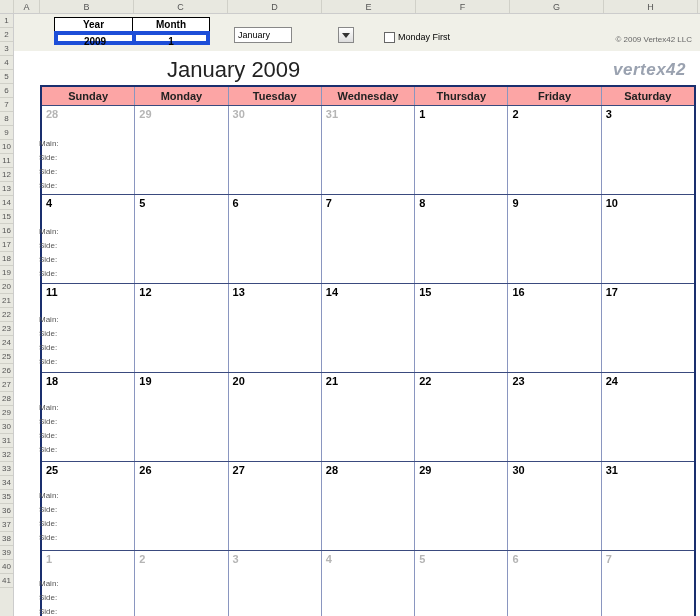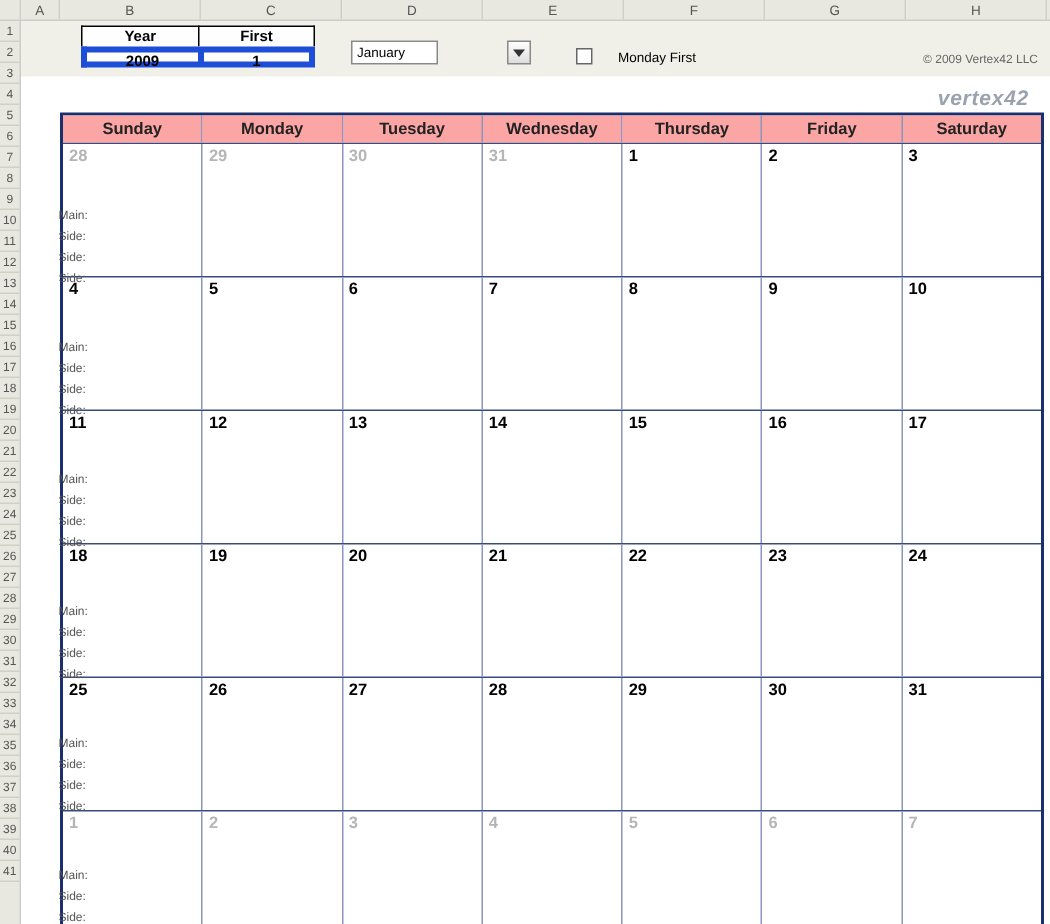--- a/index.html
+++ b/index.html
@@ -15,28 +15,28 @@
 .yr-mo-hdr { display: flex; }
 .yr-mo-hdr div { width: 78px; text-align: center; font-weight: bold; font-size: 10px; border: 1px solid #000; border-bottom: none; background: #fff; height: 14px; line-height: 14px; }
 .yr-mo-hdr div:first-child { border-right: none; }
 .yr-mo-val { display: flex; }
 .yr-mo-val div { width: 78px; text-align: center; font-weight: bold; font-size: 10px; border: 4px solid #1d4ed8; background: #fff; height: 14px; line-height: 14px; }
 .yr-mo-val div:first-child { border-right: none; }
 .dropdown { display: flex; margin-left: 24px; margin-top: 10px; gap: 46px; }
 .dropdown-box { width: 58px; height: 16px; border: 1px solid #888; background: #fff; font-size: 9px; padding: 1px 3px; line-height: 12px; }
 .dropdown-btn { width: 16px; height: 16px; border: 1px solid #888; background: linear-gradient(#fff,#ddd); display: flex; align-items: center; justify-content: center; }
 .dropdown-btn::after { content: ""; border-left: 4px solid transparent; border-right: 4px solid transparent; border-top: 5px solid #333; }
-.checkbox-wrap { display: flex; align-items: center; margin-left: 30px; margin-top: 15px; gap: 17px; }
+.checkbox-wrap { display: flex; align-items: flex-start; margin-left: 30px; margin-top: 15px; gap: 3px; }
 .checkbox-wrap .cb { width: 11px; height: 11px; border: 1px solid #666; background: #fff; }
 .checkbox-wrap span { font-size: 9px; }
 .copyright { margin-left: auto; margin-right: 8px; margin-top: 18px; font-size: 8px; color: #666; }
 .title-row { display: flex; align-items: center; padding: 6px 8px 2px 8px; }
 .planner-title { font-family: "Trebuchet MS", Arial; font-size: 19px; color: #333; }
 .cal-title { font-family: "Trebuchet MS", Arial; font-size: 22px; color: #222; margin-left: 145px; }
-.brand { margin-left: auto; font-size: 14px; font-weight: bold; color: #9aa2b0; letter-spacing: 0.5px; margin-right: 6px; font-style: italic; }
+.brand { margin-left: auto; font-size: 17px; font-weight: bold; color: #9aa2b0; letter-spacing: 0.5px; margin-right: 6px; font-style: italic; }
 .calendar { margin-left: 26px; border: 2px solid #1a2f6e; width: 656px; }
 .cal-head { display: flex; }
 .cal-head div { flex: 1; background: #fca5a5; text-align: center; font-weight: bold; font-size: 11px; color: #222; border-right: 1px solid #8a96c0; height: 18px; line-height: 18px; }
 .cal-head div:last-child { border-right: none; }
 .week { display: flex; border-top: 1px solid #3a4a7e; }
 .day { flex: 1; height: 88px; border-right: 1px solid #8a96c0; position: relative; }
 .day:last-child { border-right: none; }
 .daynum { position: absolute; top: 2px; left: 4px; font-size: 11px; font-weight: bold; color: #000; }
 .daynum.dim { color: #b5b5b5; }
 .side-labels { position: absolute; left: 0px; top: 106px; width: 26px; }
@@ -101,39 +101,40 @@
       <div>39</div>
       <div>40</div>
       <div>41</div>
     </div>
   <div class="content">
 
     <div class="controls-row">
       <div class="yr-mo">
         <div class="yr-mo-hdr">
           <div>Year</div>
-          <div>First</div>
+          <div>Month</div>
         </div>
         <div class="yr-mo-val">
           <div>2009</div>
           <div>1</div>
         </div>
       </div>
       <div class="dropdown">
         <div class="dropdown-box">January</div>
         <div class="dropdown-btn"></div>
       </div>
       <div class="checkbox-wrap">
         <div class="cb"></div>
         <span>Monday First</span>
       </div>
       <div class="copyright">© 2009 Vertex42 LLC</div>
     </div>
 
     <div class="title-row">
+      <div class="cal-title">January 2009</div>
       <div class="brand">vertex42</div>
     </div>
 
     <div class="side-labels" id="sidelabels">
         <div class="blk">
           <div>Main:</div>
           <div>Side:</div>
           <div>Side:</div>
           <div>Side:</div>
         </div>

